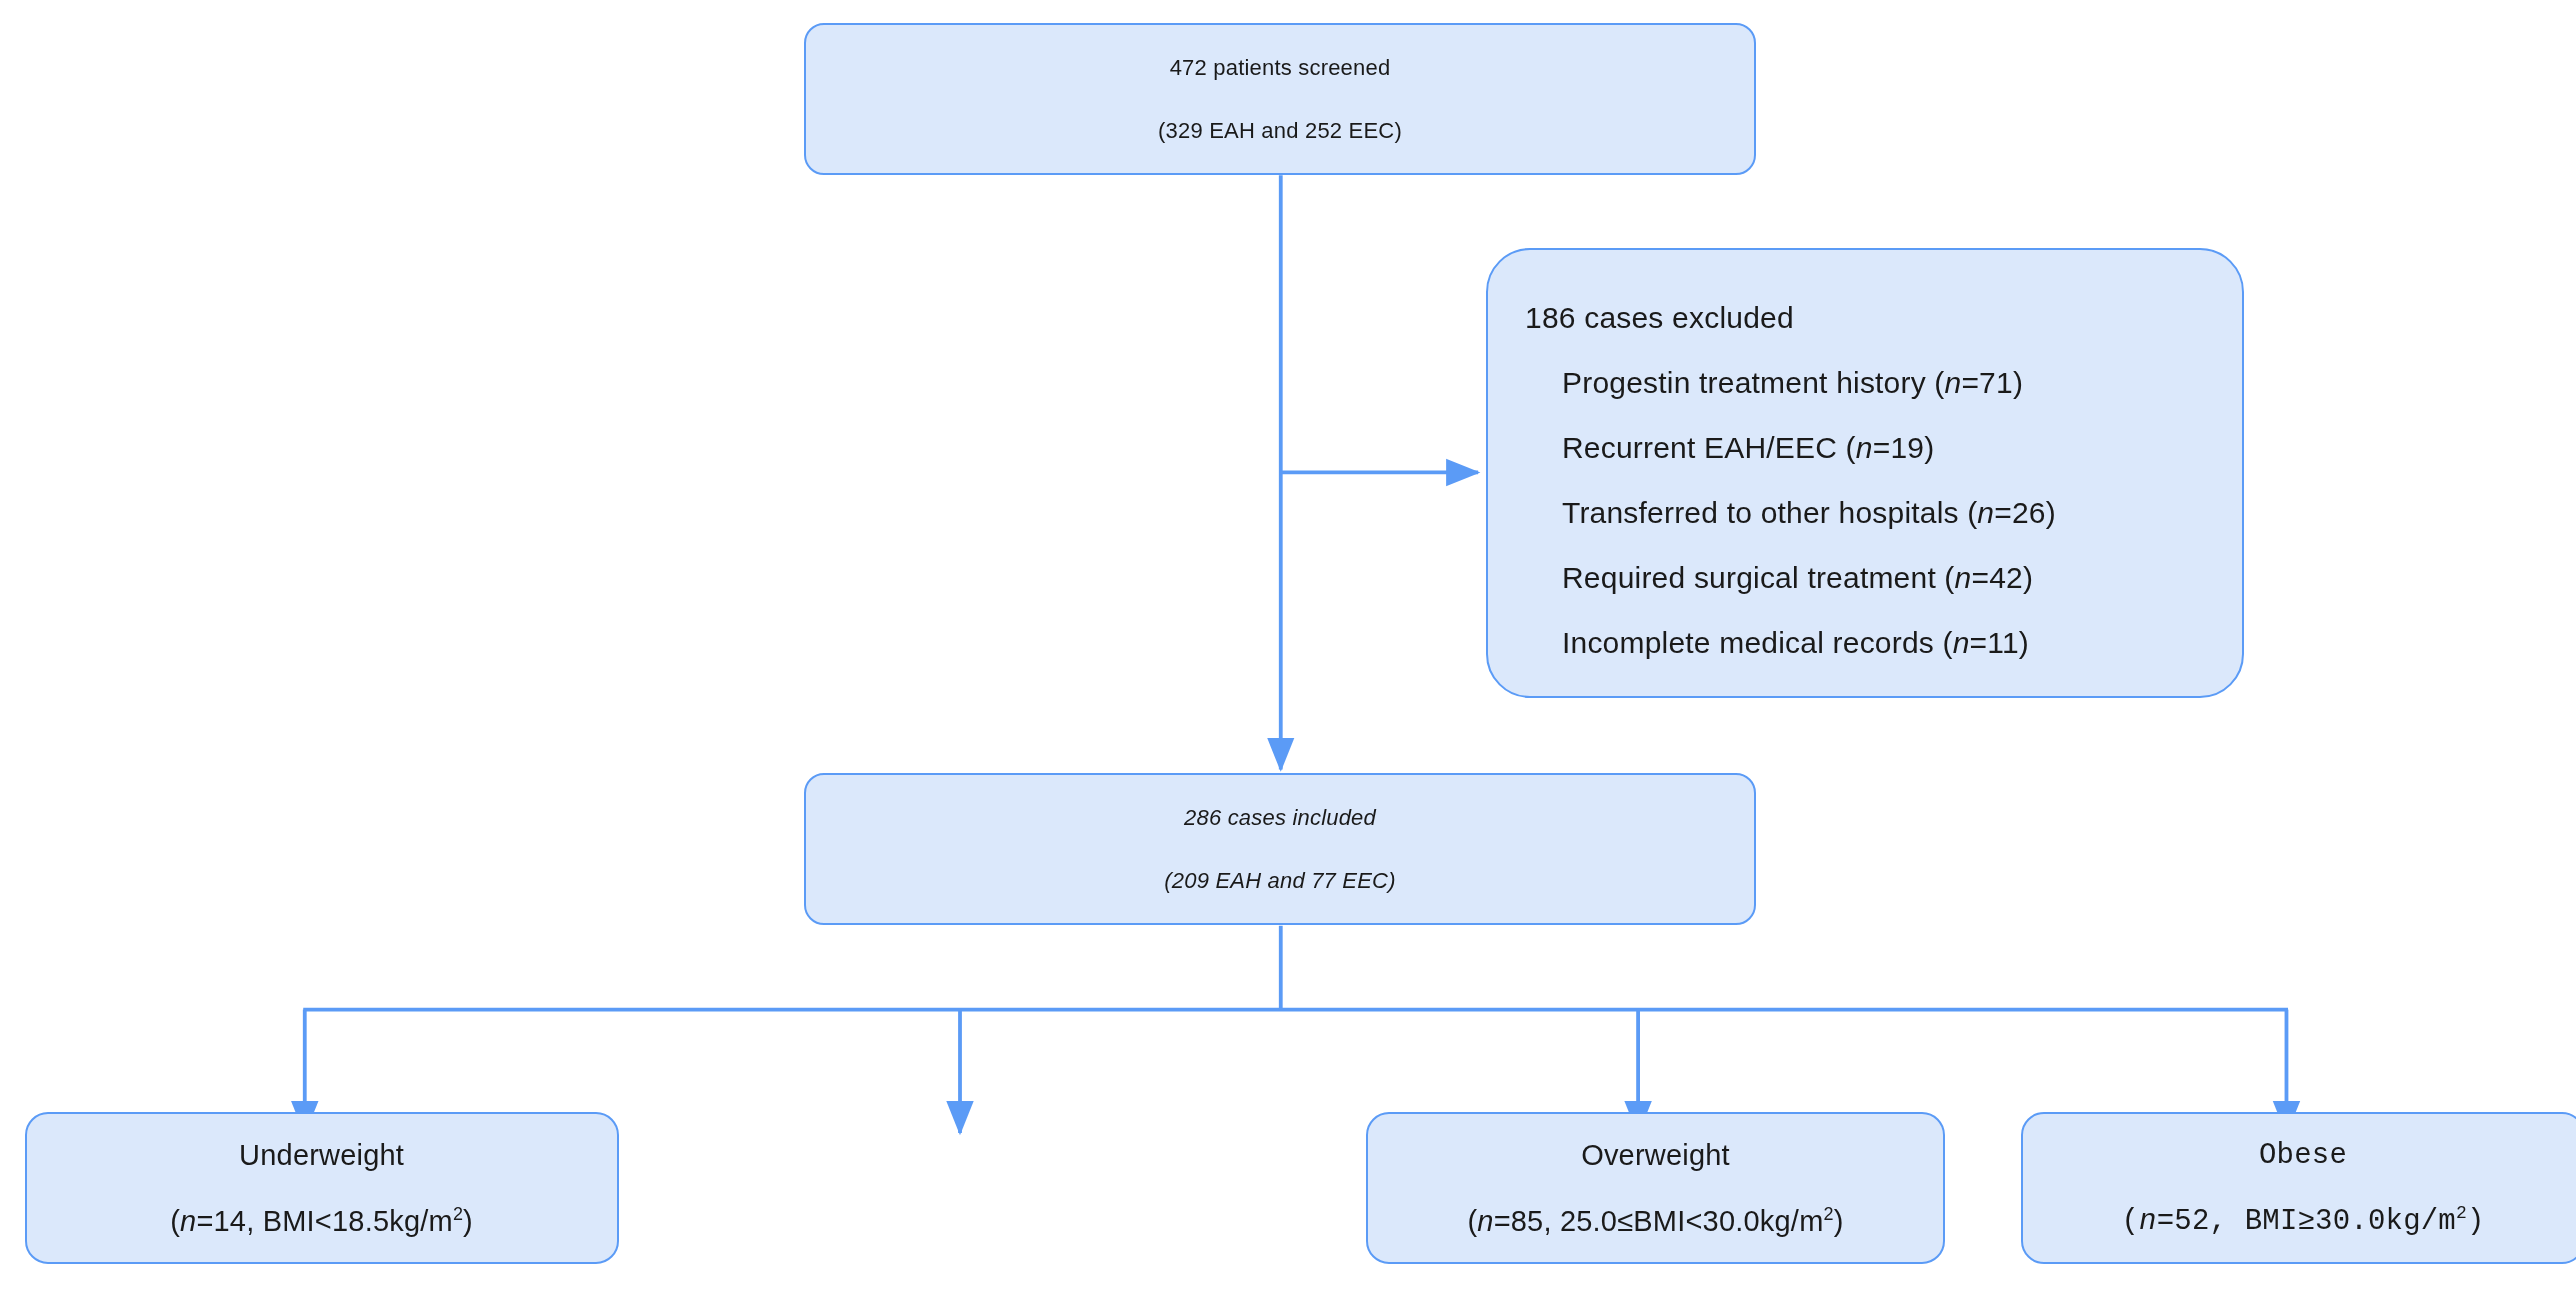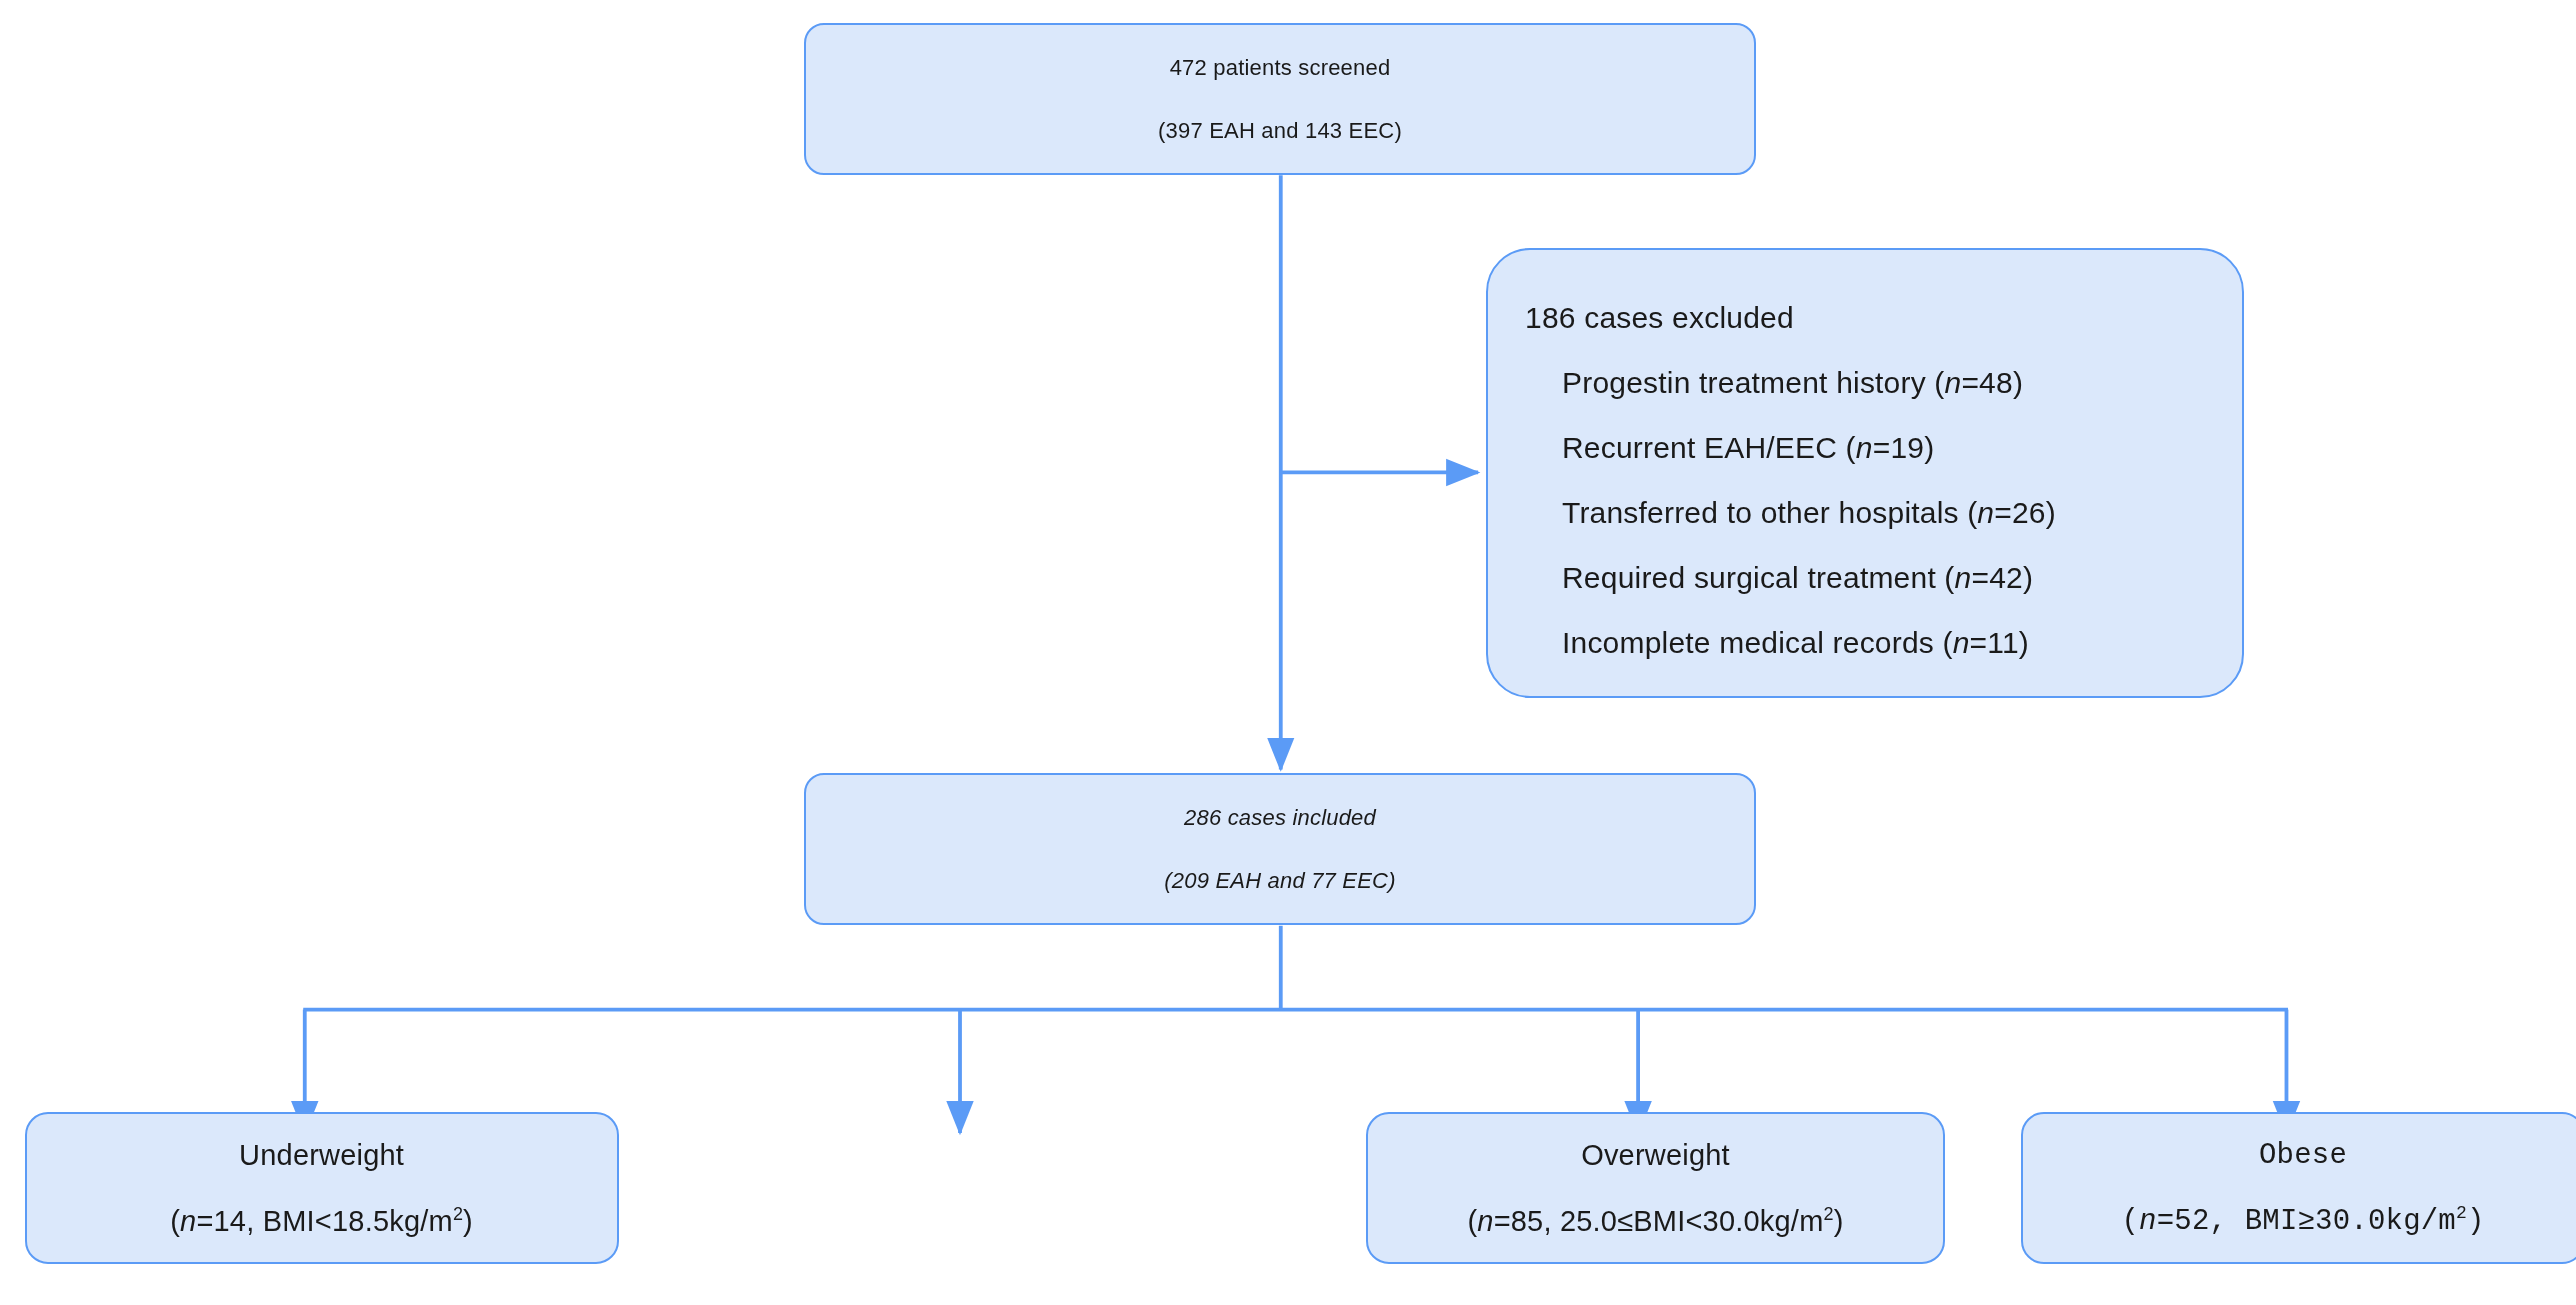--- a/index.html
+++ b/index.html
@@ -133,28 +133,28 @@
     <line x1="398" y1="1325" x2="3003" y2="1325" stroke="#5b9bf6" stroke-width="5"></line>
 
     <line x1="400" y1="1325" x2="400" y2="1487" stroke="#5b9bf6" stroke-width="5" marker-end="url(#arrowhead)"></line>
     <line x1="1260" y1="1325" x2="1260" y2="1487" stroke="#5b9bf6" stroke-width="5" marker-end="url(#arrowhead)"></line>
     <line x1="2150" y1="1325" x2="2150" y2="1487" stroke="#5b9bf6" stroke-width="5" marker-end="url(#arrowhead)"></line>
     <line x1="3001" y1="1325" x2="3001" y2="1487" stroke="#5b9bf6" stroke-width="5" marker-end="url(#arrowhead)"></line>
   </svg>
 
   <div class="node centered" id="node-screened">
     <div class="line">472 patients screened</div>
-    <div class="line">(397 EAH and 143 EEC)</div>
+    <div class="line">(329 EAH and 252 EEC)</div>
   </div>
 
   <div class="node" id="node-excluded">
     <div class="line heading">186 cases excluded</div>
 
     <div class="line sub">
-      <span>Progestin treatment history</span><span style="margin-left:.28em">(</span><span class="ital">n</span><span>=48)</span>
+      <span>Progestin treatment history</span><span style="margin-left:.28em">(</span><span class="ital">n</span><span>=71)</span>
     </div>
 
     <div class="line sub">
       <span>Recurrent EAH/EEC</span><span style="margin-left:.28em">(</span><span class="ital">n</span><span>=19)</span>
     </div>
 
     <div class="line sub">
       <span>Transferred to other hospitals</span><span style="margin-left:.28em">(</span><span class="ital">n</span><span>=26)</span>
     </div>
 

